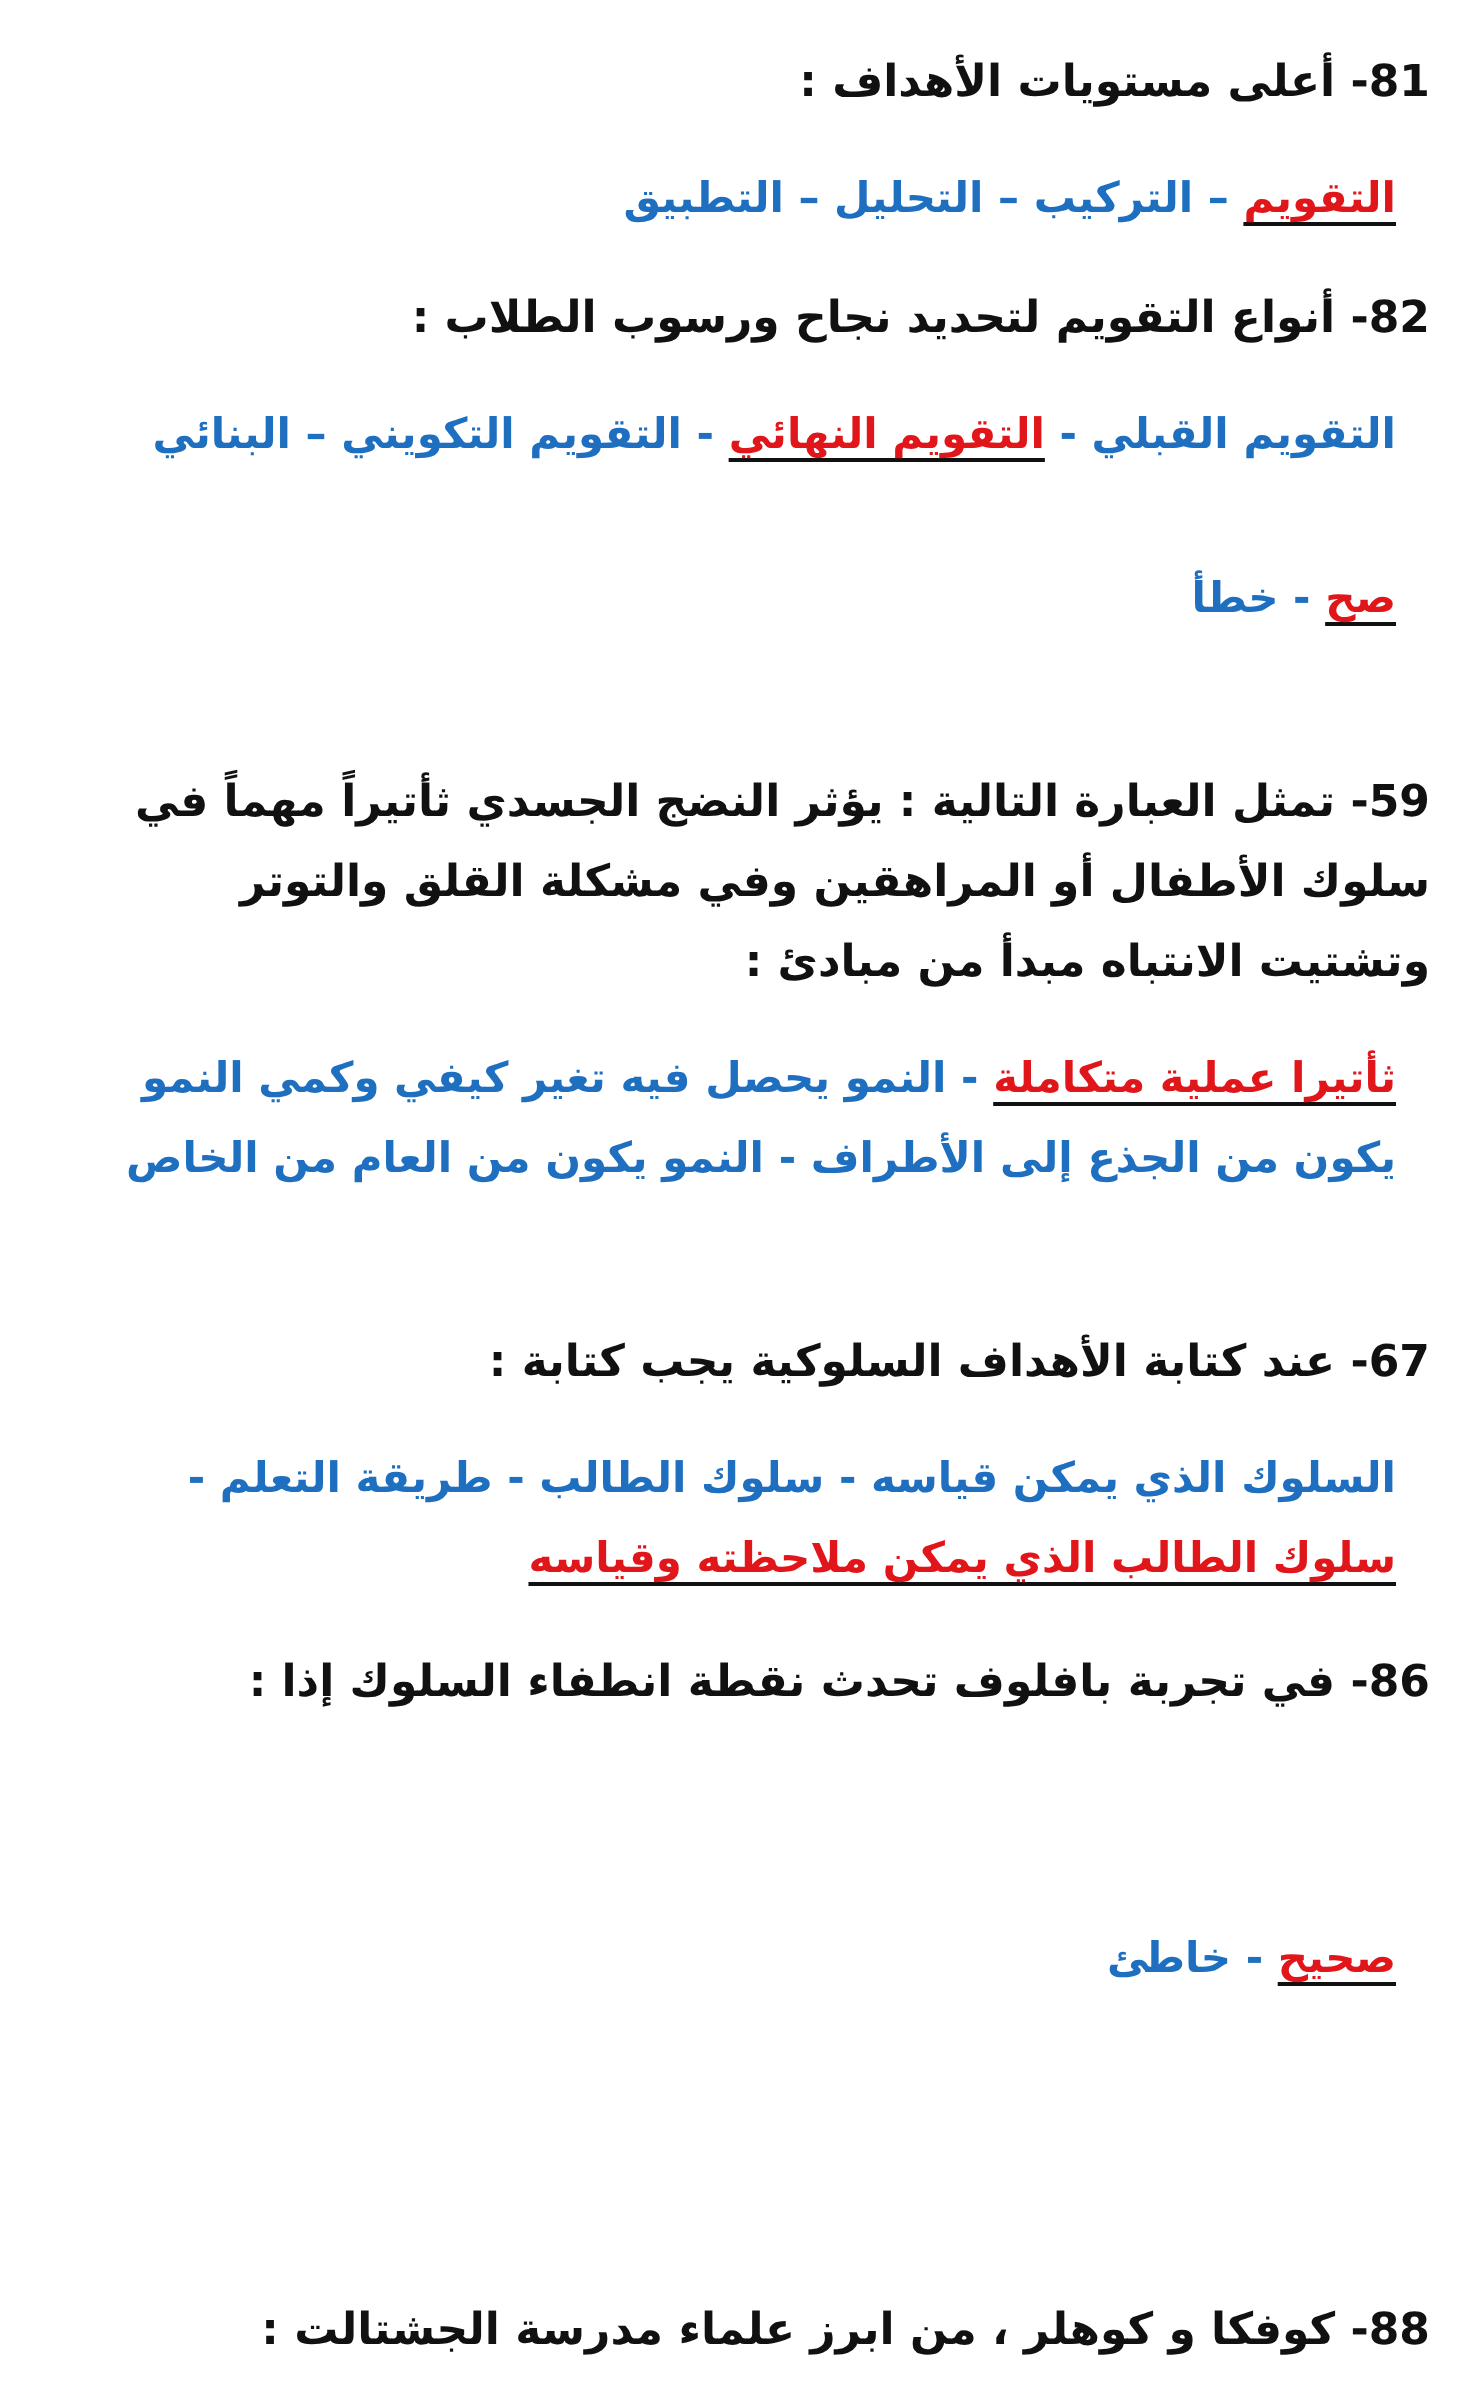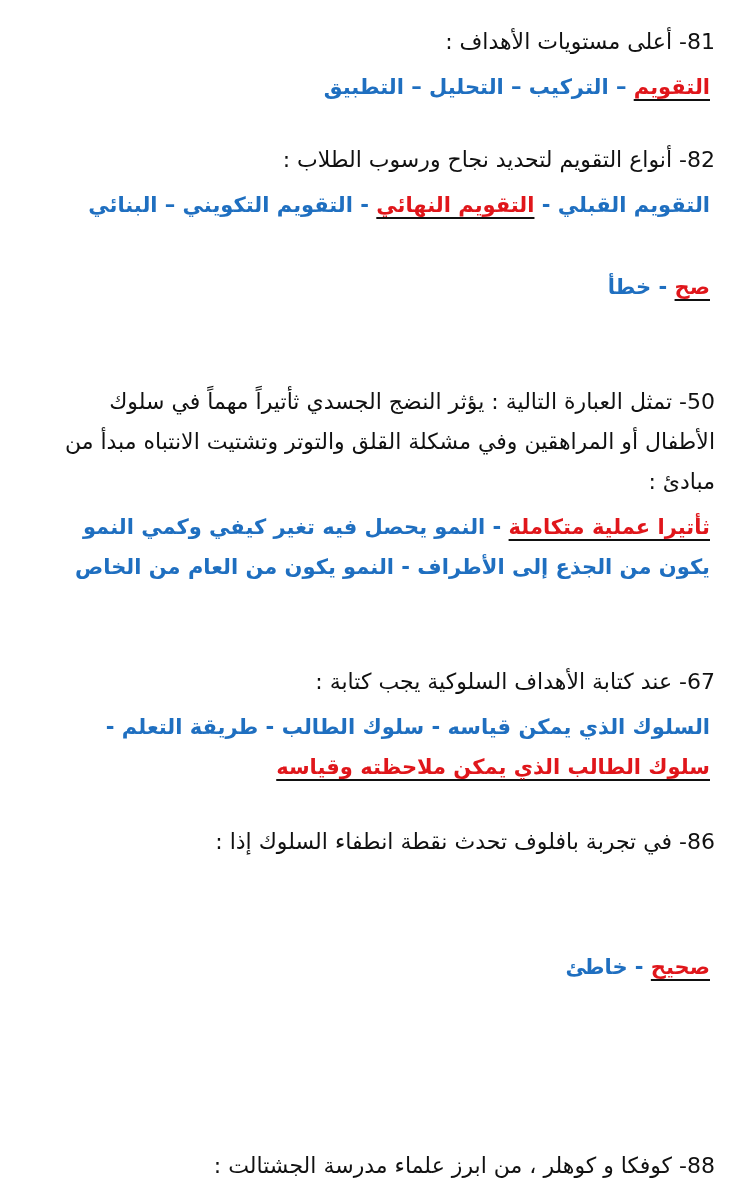--- a/index.html
+++ b/index.html
@@ -4,25 +4,25 @@
 <style>
   html, body { margin: 0; padding: 0; background: #ffffff; }
   body {
     width: 737px; height: 1200px; overflow: hidden;
     font-family: "DejaVu Sans", sans-serif;
     direction: rtl;
   }
   .page { position: relative; width: 737px; height: 1200px; }
   .item { position: absolute; right: 22px; left: 40px; }
   .q {
-    font-size: 22px; font-weight: normal; color: #111111;
+    font-size: 22px; font-weight: bold; color: #111111;
     line-height: 40px; margin: 0;
   }
   .opts {
-    font-size: 21px; font-weight: bold; line-height: 40px; margin: 5px;
+    font-size: 21px; font-weight: bold; line-height: 40px; margin: 17px;
   }
   .opt { color: #1f6fc0; }
   .opt.correct { color: #e0161b; text-decoration: underline; text-decoration-color: #111; text-underline-offset: 5px; }
   .sep { color: #1f6fc0; }
 </style>
 </head>
 <body>
 
 <div class="page">
 
@@ -40,21 +40,21 @@
     </p>
   </div>
 
   <div class="item" style="top:262px">
     <p class="opts">
       <span class="opt correct">صح</span><span class="sep"> - </span><span class="opt">خطأ</span>
     </p>
   </div>
 
   <div class="item" style="top:382px">
-    <p class="q">50- تمثل العبارة التالية : يؤثر النضج الجسدي ثأتيراً مهماً في سلوك الأطفال أو المراهقين وفي مشكلة القلق والتوتر وتشتيت الانتباه مبدأ من مبادئ :</p>
+    <p class="q">59- تمثل العبارة التالية : يؤثر النضج الجسدي ثأتيراً مهماً في سلوك الأطفال أو المراهقين وفي مشكلة القلق والتوتر وتشتيت الانتباه مبدأ من مبادئ :</p>
     <p class="opts">
       <span class="opt correct">ثأتيرا عملية متكاملة</span><span class="sep"> - </span><span class="opt">النمو يحصل فيه تغير كيفي وكمي</span><span class="sep"> </span><span class="opt">النمو يكون من الجذع إلى الأطراف</span><span class="sep"> - </span><span class="opt">النمو يكون من العام من الخاص</span>
     </p>
   </div>
 
   <div class="item" style="top:662px">
     <p class="q">67- عند كتابة الأهداف السلوكية يجب كتابة :</p>
     <p class="opts">
       <span class="opt">السلوك الذي يمكن قياسه</span><span class="sep"> - </span><span class="opt">سلوك الطالب</span><span class="sep"> - </span><span class="opt">طريقة التعلم</span><span class="sep"> - </span><span class="opt correct">سلوك الطالب الذي يمكن ملاحظته وقياسه</span>
     </p>

